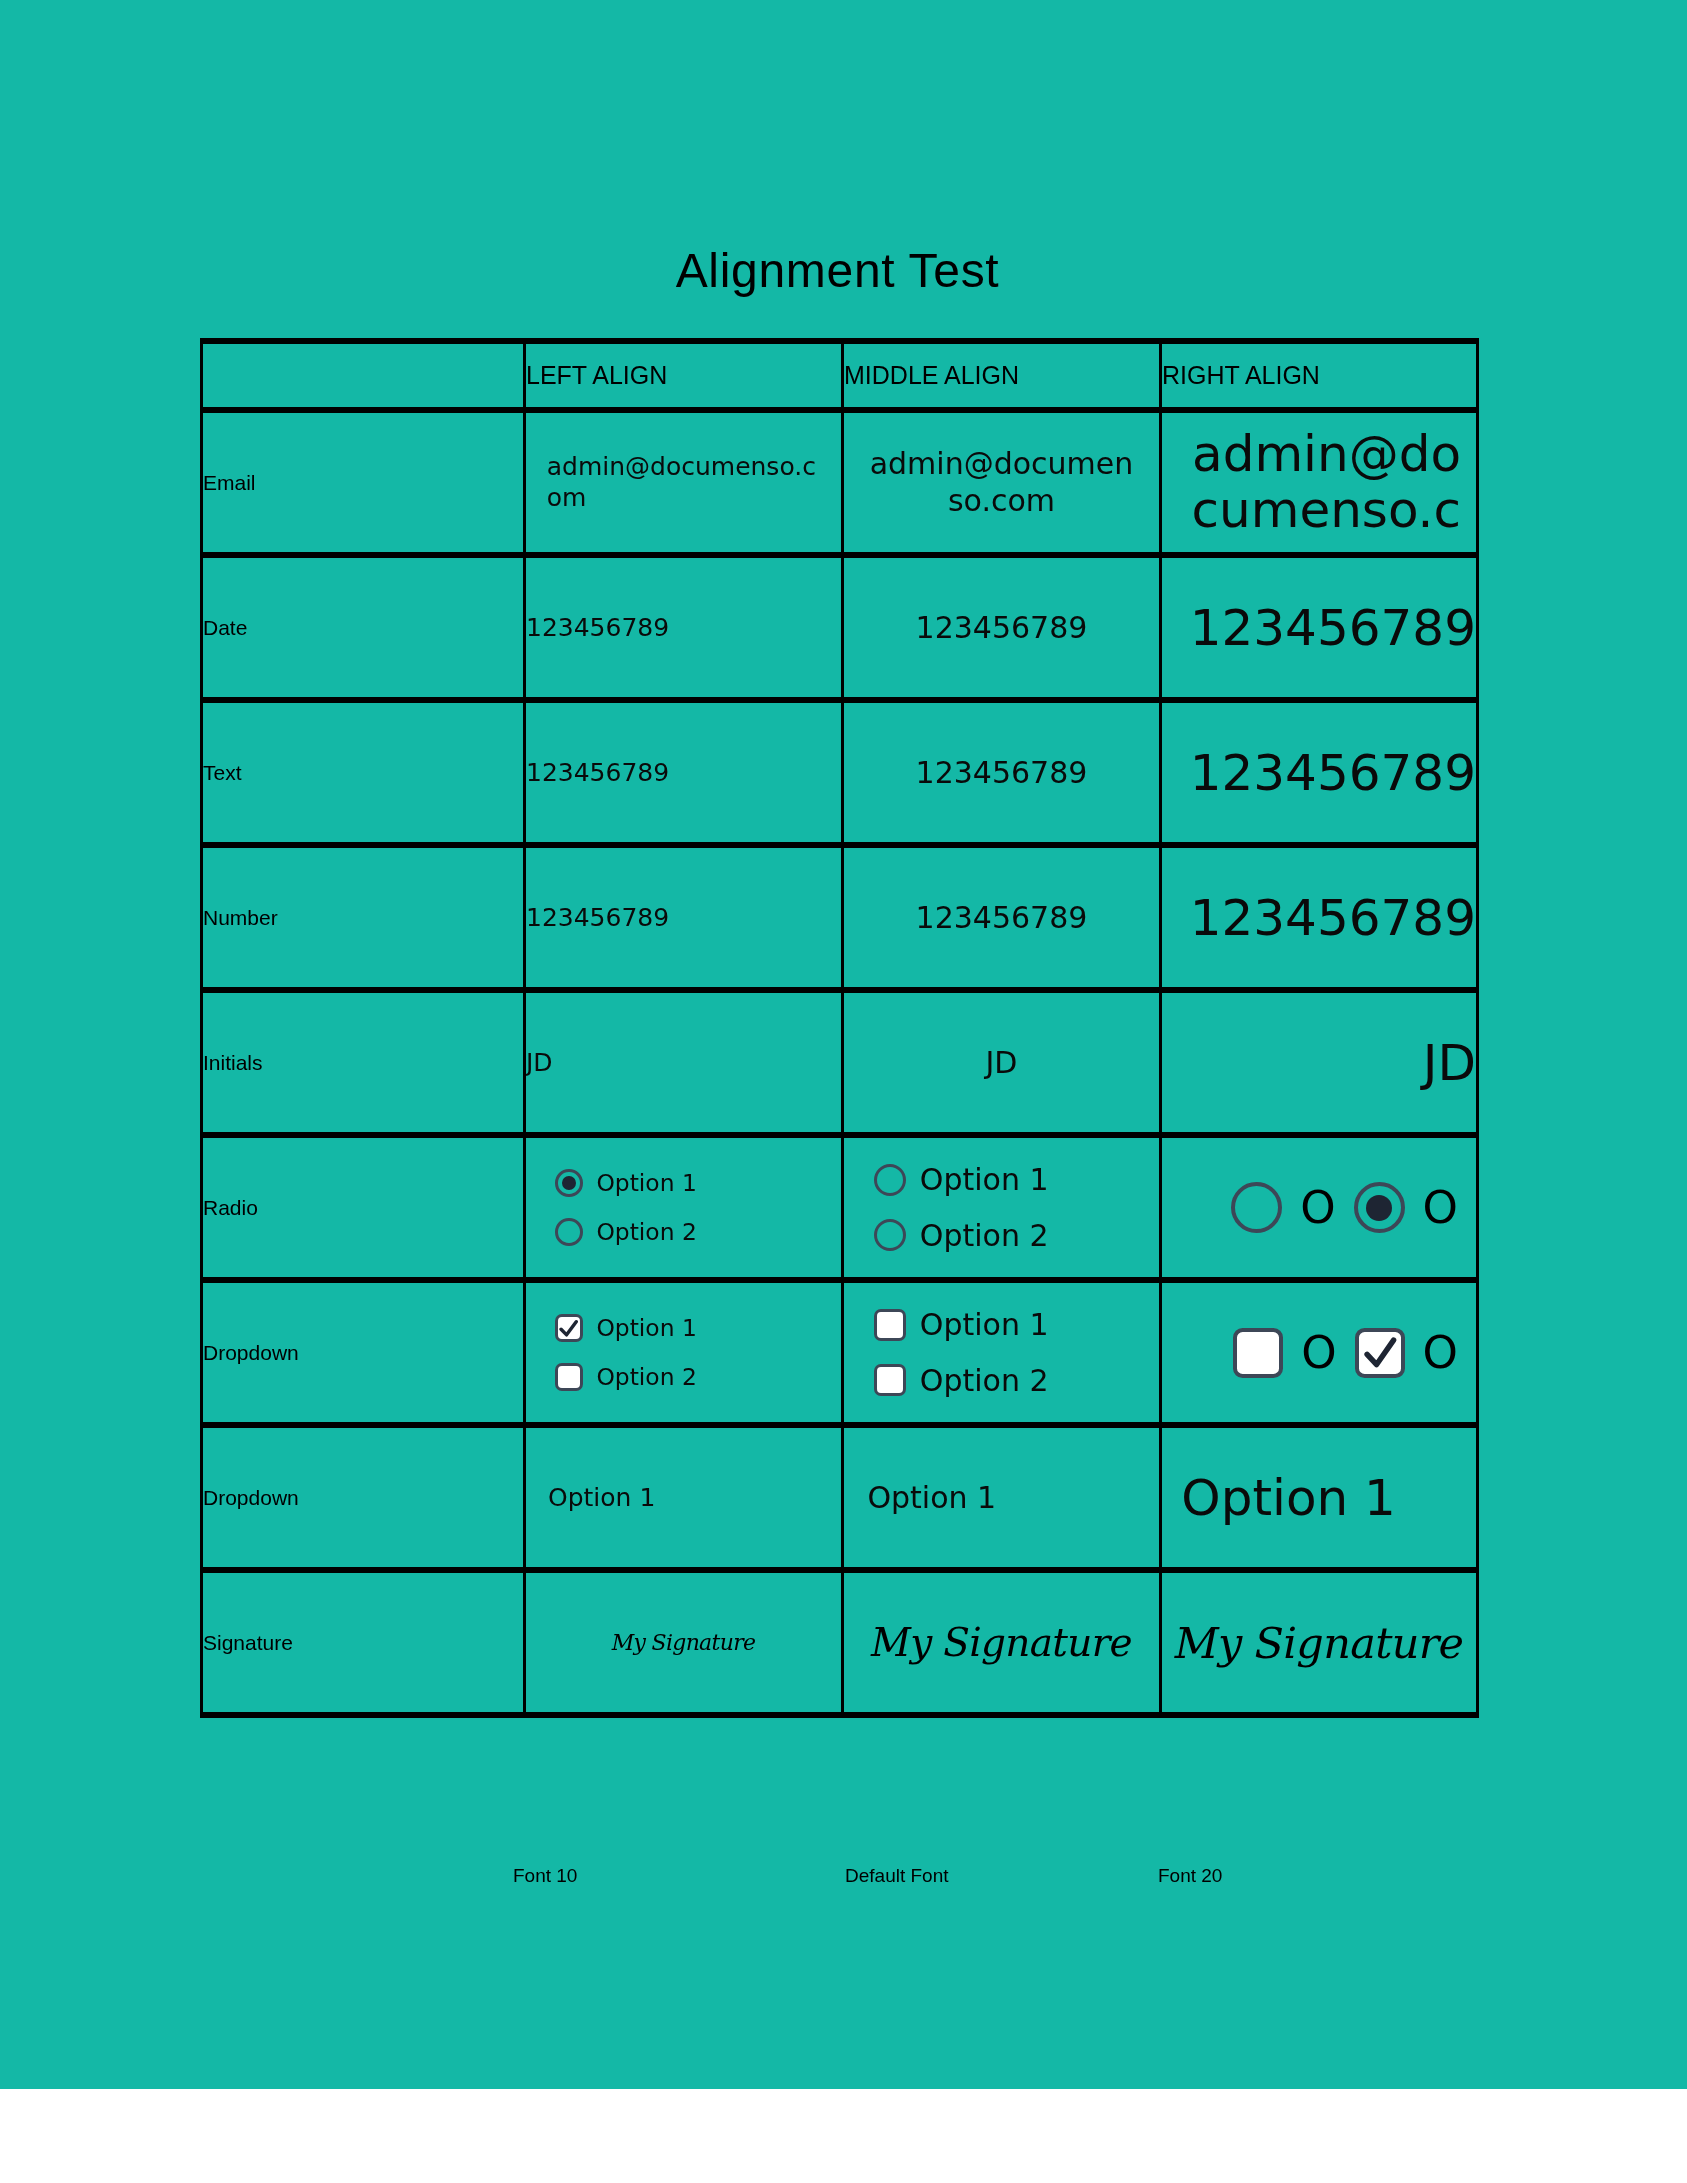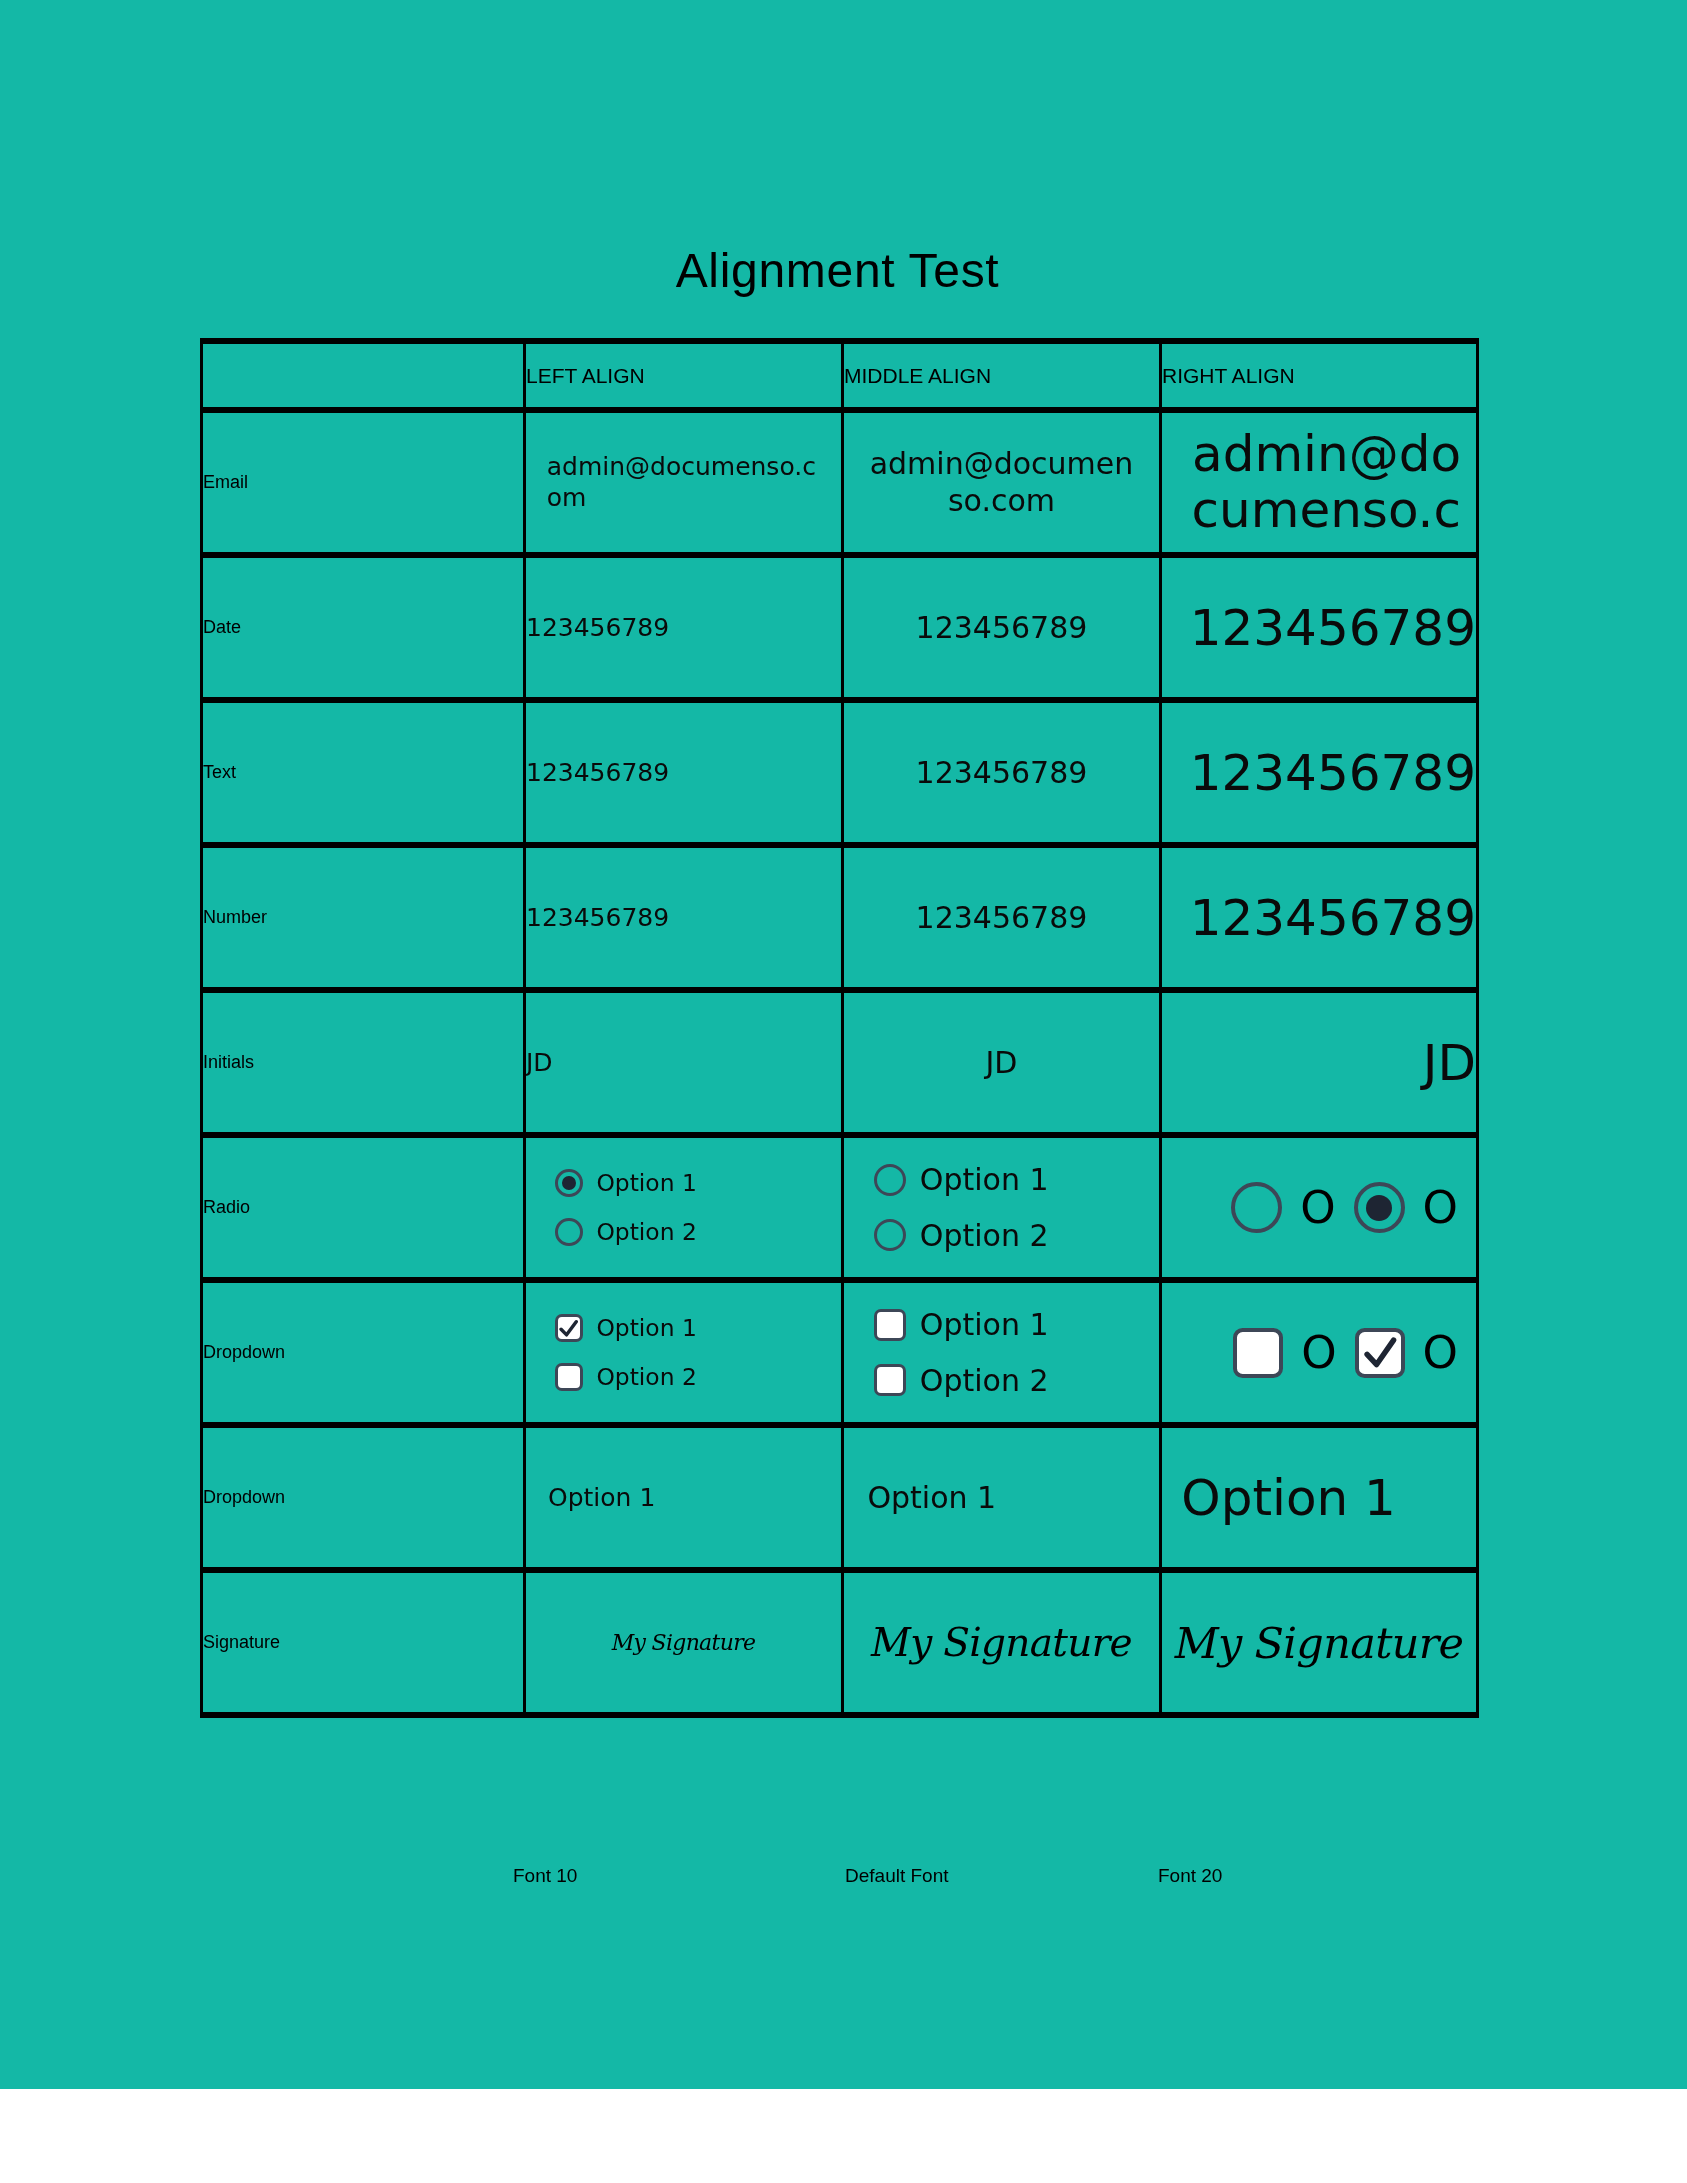--- a/index.html
+++ b/index.html
@@ -7,22 +7,22 @@
         font-family:"Liberation Sans",sans-serif;color:#000;}
   .title{position:absolute;left:200px;top:243px;width:1275px;text-align:center;
          font-size:48px;font-weight:400;letter-spacing:0.7px;color:#000;}
   table.grid{position:absolute;left:200px;top:338px;width:1275px;
              border-collapse:collapse;table-layout:fixed;}
   table.grid td,table.grid th{
       border:3.4px solid #000;border-top-width:6.2px;border-bottom-width:6.2px;
       padding:0;vertical-align:middle;overflow:hidden;}
   tr.hdr{height:69px;}
   tr.row{height:145px;}
-  th.h{font-size:21px;font-weight:400;text-align:left;padding-left:11px;color:#000;}
-  td.lbl{vertical-align:top;text-align:left;font-size:18px;padding:20.7px 0 0 11px;}
+  th.h{font-size:25px;font-weight:400;text-align:left;padding-left:11px;color:#000;}
+  td.lbl{vertical-align:top;text-align:left;font-size:21px;padding:20.7px 0 0 11px;}
   
   .val{font-family:"DejaVu Sans","Liberation Sans",sans-serif;color:#0a0a0a;}
   td.c-left{text-align:left;}
   td.c-mid{text-align:center;}
   td.c-right{text-align:right;}
   .v10{font-size:25px;}
   .vdef{font-size:30px;}
   .v20{font-size:50px;}
   .padL{padding-left:20.7px;}
   .padR{padding-right:15px;}

